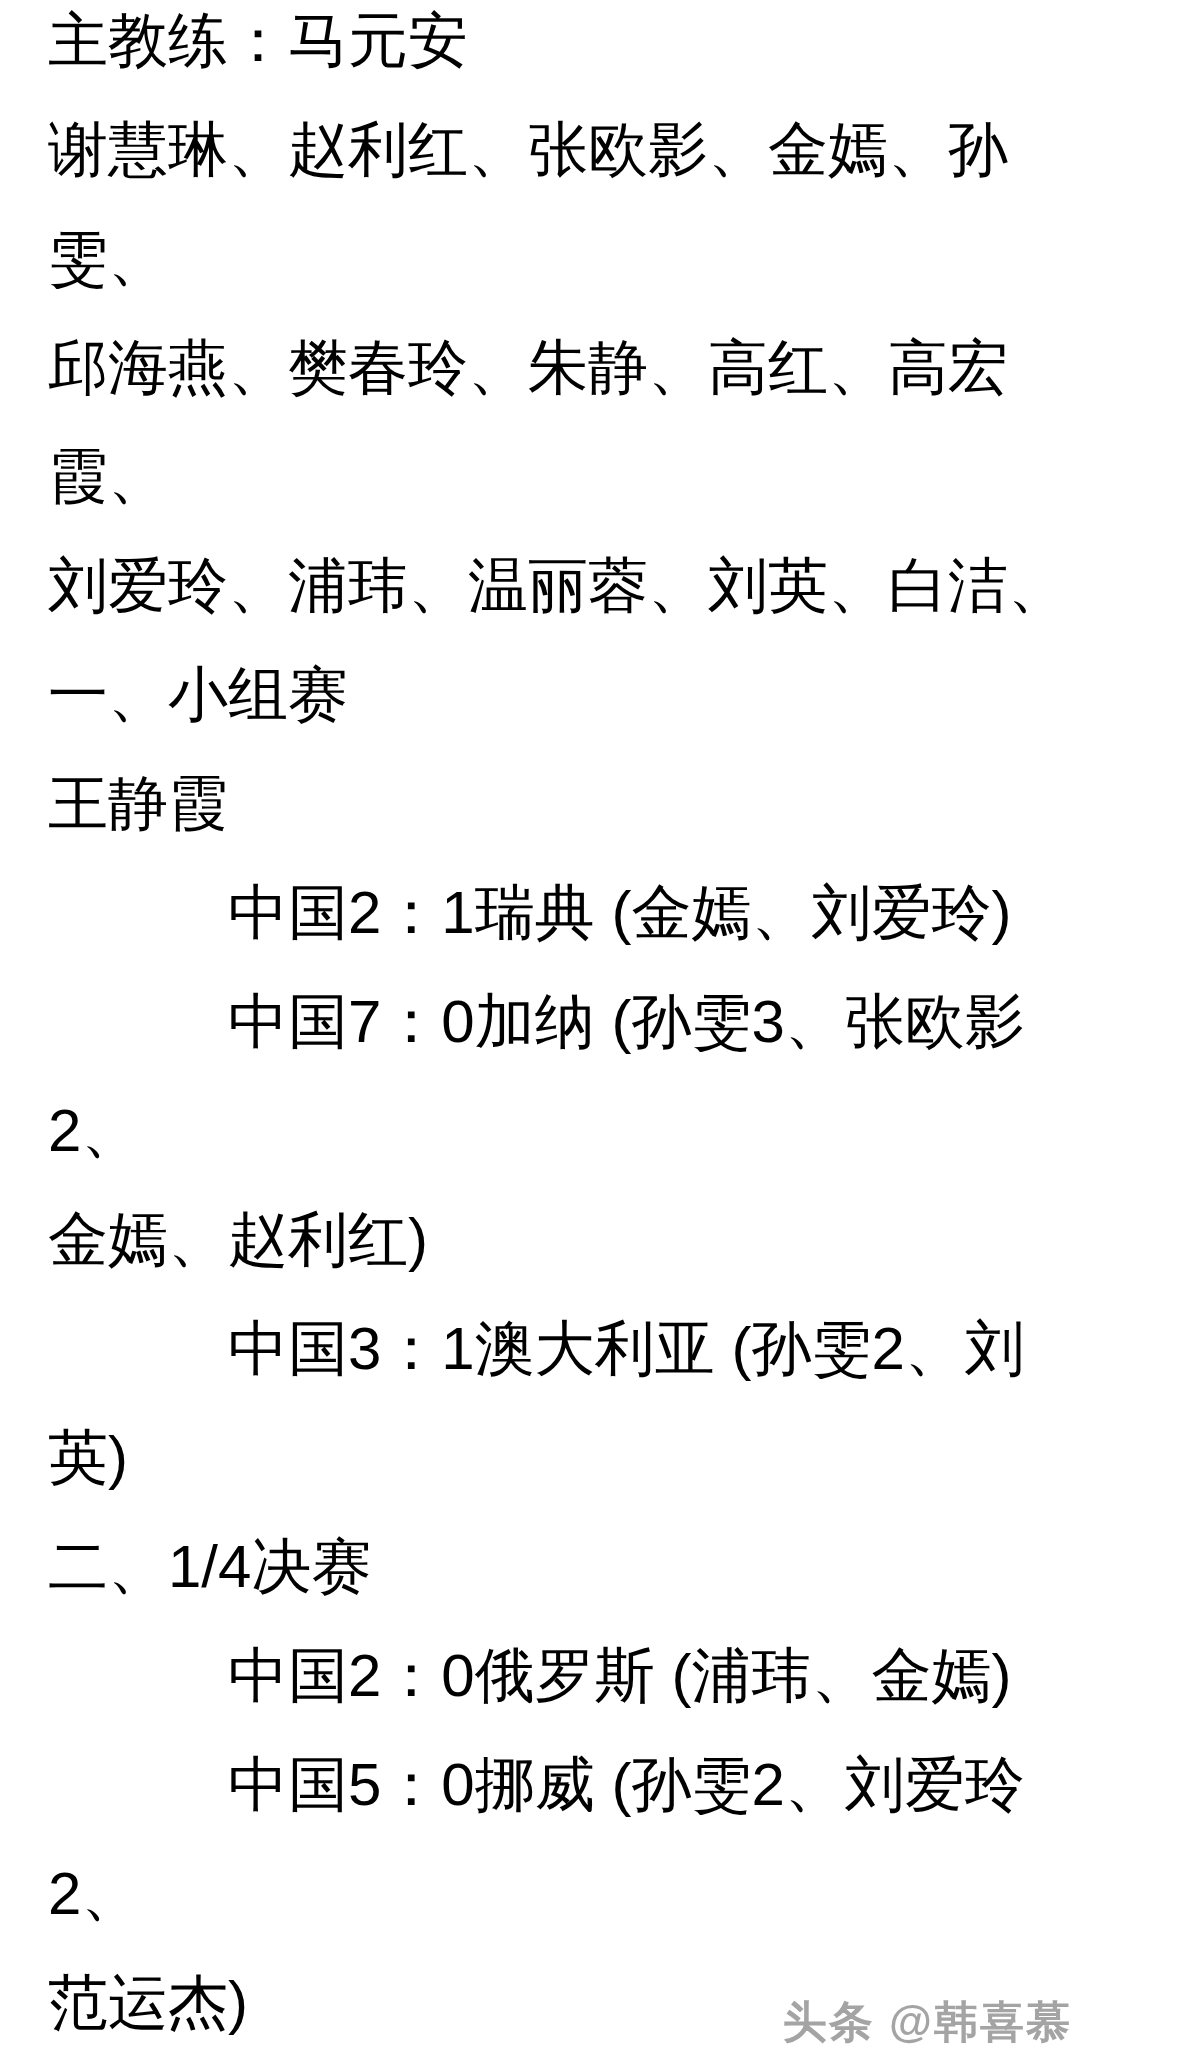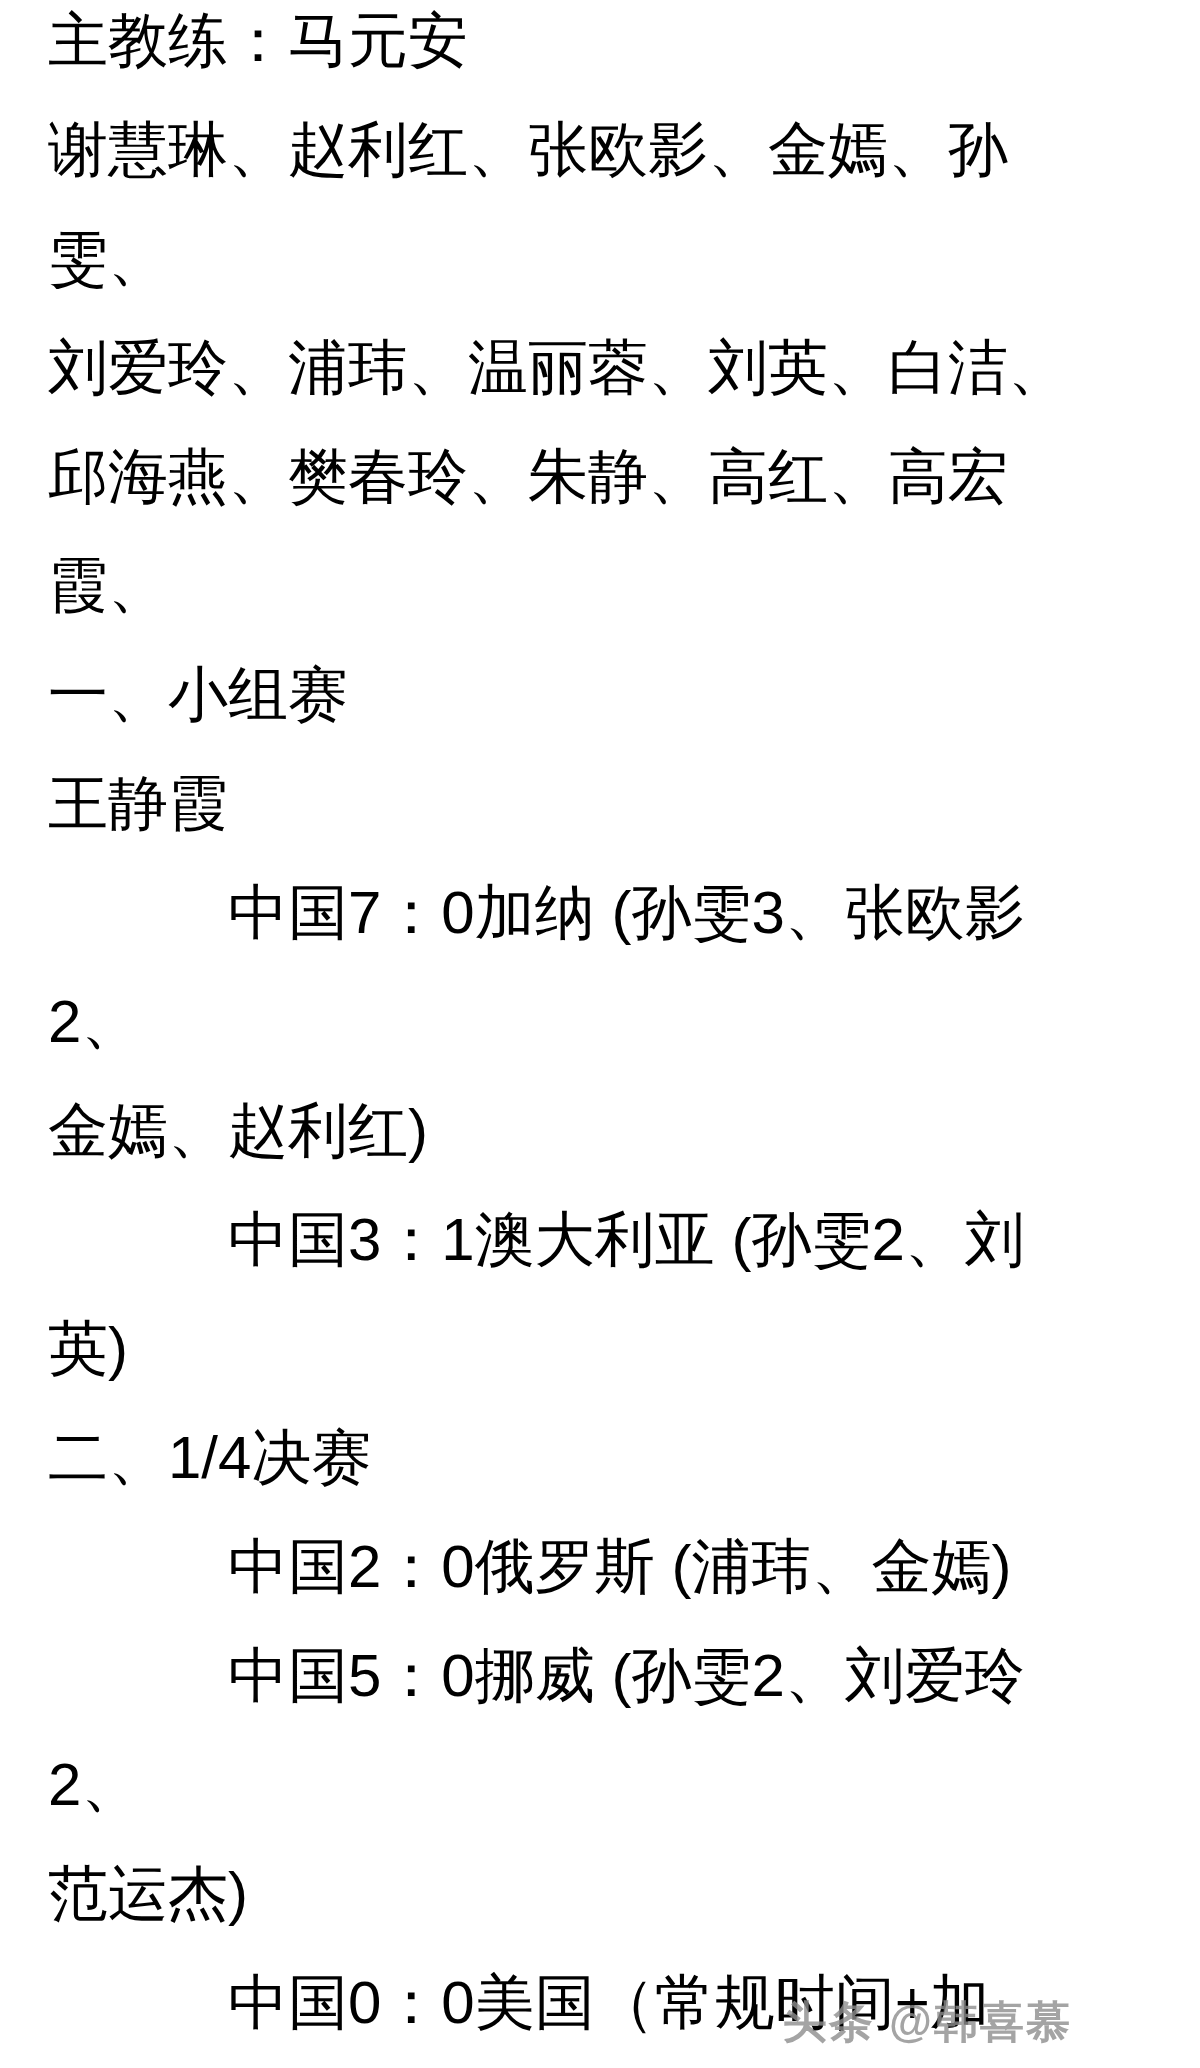--- a/index.html
+++ b/index.html
@@ -34,24 +34,25 @@
     letter-spacing: 2px;
   }
 </style>
 </head>
 <body>
 
 <div class="page">
   <div class="content">
     <div class="line">主教练：马元安</div>
     <div class="line">谢慧琳、赵利红、张欧影、金嫣、孙雯、</div>
+    <div class="line">邱海燕、樊春玲、朱静、高红、高宏霞、</div>
     <div class="line">刘爱玲、浦玮、温丽蓉、刘英、白洁、</div>
-    <div class="line">邱海燕、樊春玲、朱静、高红、高宏霞、</div>
     <div class="line">一、小组赛</div>
     <div class="line">王静霞</div>
+    <div class="line">　　　中国2：1瑞典 (金嫣、刘爱玲)</div>
     <div class="line">　　　中国7：0加纳 (孙雯3、张欧影2、</div>
     <div class="line">金嫣、赵利红)</div>
     <div class="line">　　　中国3：1澳大利亚 (孙雯2、刘英)</div>
     <div class="line">二、1/4决赛</div>
     <div class="line">　　　中国2：0俄罗斯 (浦玮、金嫣)</div>
     <div class="line">　　　中国5：0挪威 (孙雯2、刘爱玲2、</div>
     <div class="line">范运杰)</div>
     <div class="line">　　　中国0：0美国（常规时间+加时）</div>
     <div class="line">　　　点球中国4：5美国</div>
   </div>

